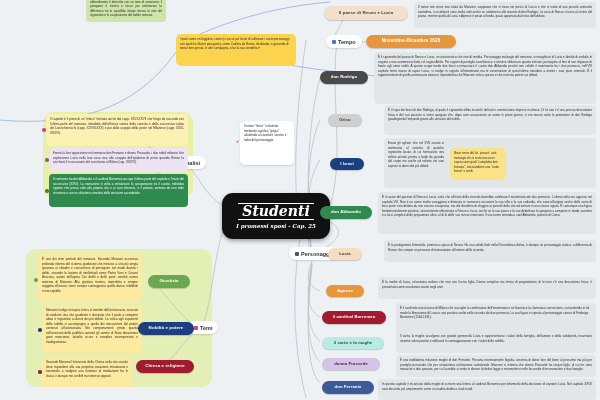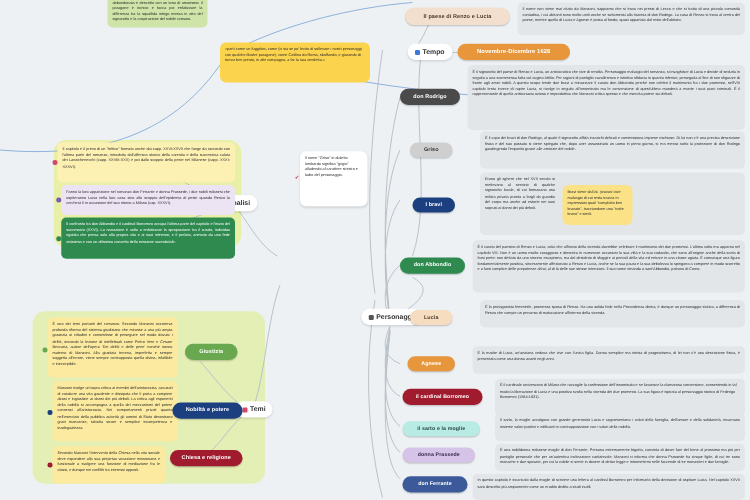--- a/index.html
+++ b/index.html
@@ -124,20 +124,24 @@
       <path d="M300,240 C290,300 296,360 306,398"></path>
     </g>
     <g fill="none" stroke="#7fa8d9" stroke-width="0.7">
 
       <path d="M196,36 C230,20 280,6 330,2"></path>
       <path d="M196,45 C250,60 320,72 400,78"></path>
       <path d="M0,120 C60,125 130,118 176,52"></path>
     </g>
   </svg>
 
+  <div class="root">
+    <div class="root-title">Studenti</div>
+    <div class="root-sub">I promessi sposi - Cap. 25</div>
+  </div>
 
   <div class="pill" style="left:170px;top:156px;">
     <span class="dot" style="background:#8a8a8a;border-radius:50%;"></span>
     <span>Analisi</span>
   </div>
 
   <div class="pill" style="left:188px;top:321px;">
     <span class="dot" style="background:#d4466a;"></span>
     <span>Temi</span>
   </div>

